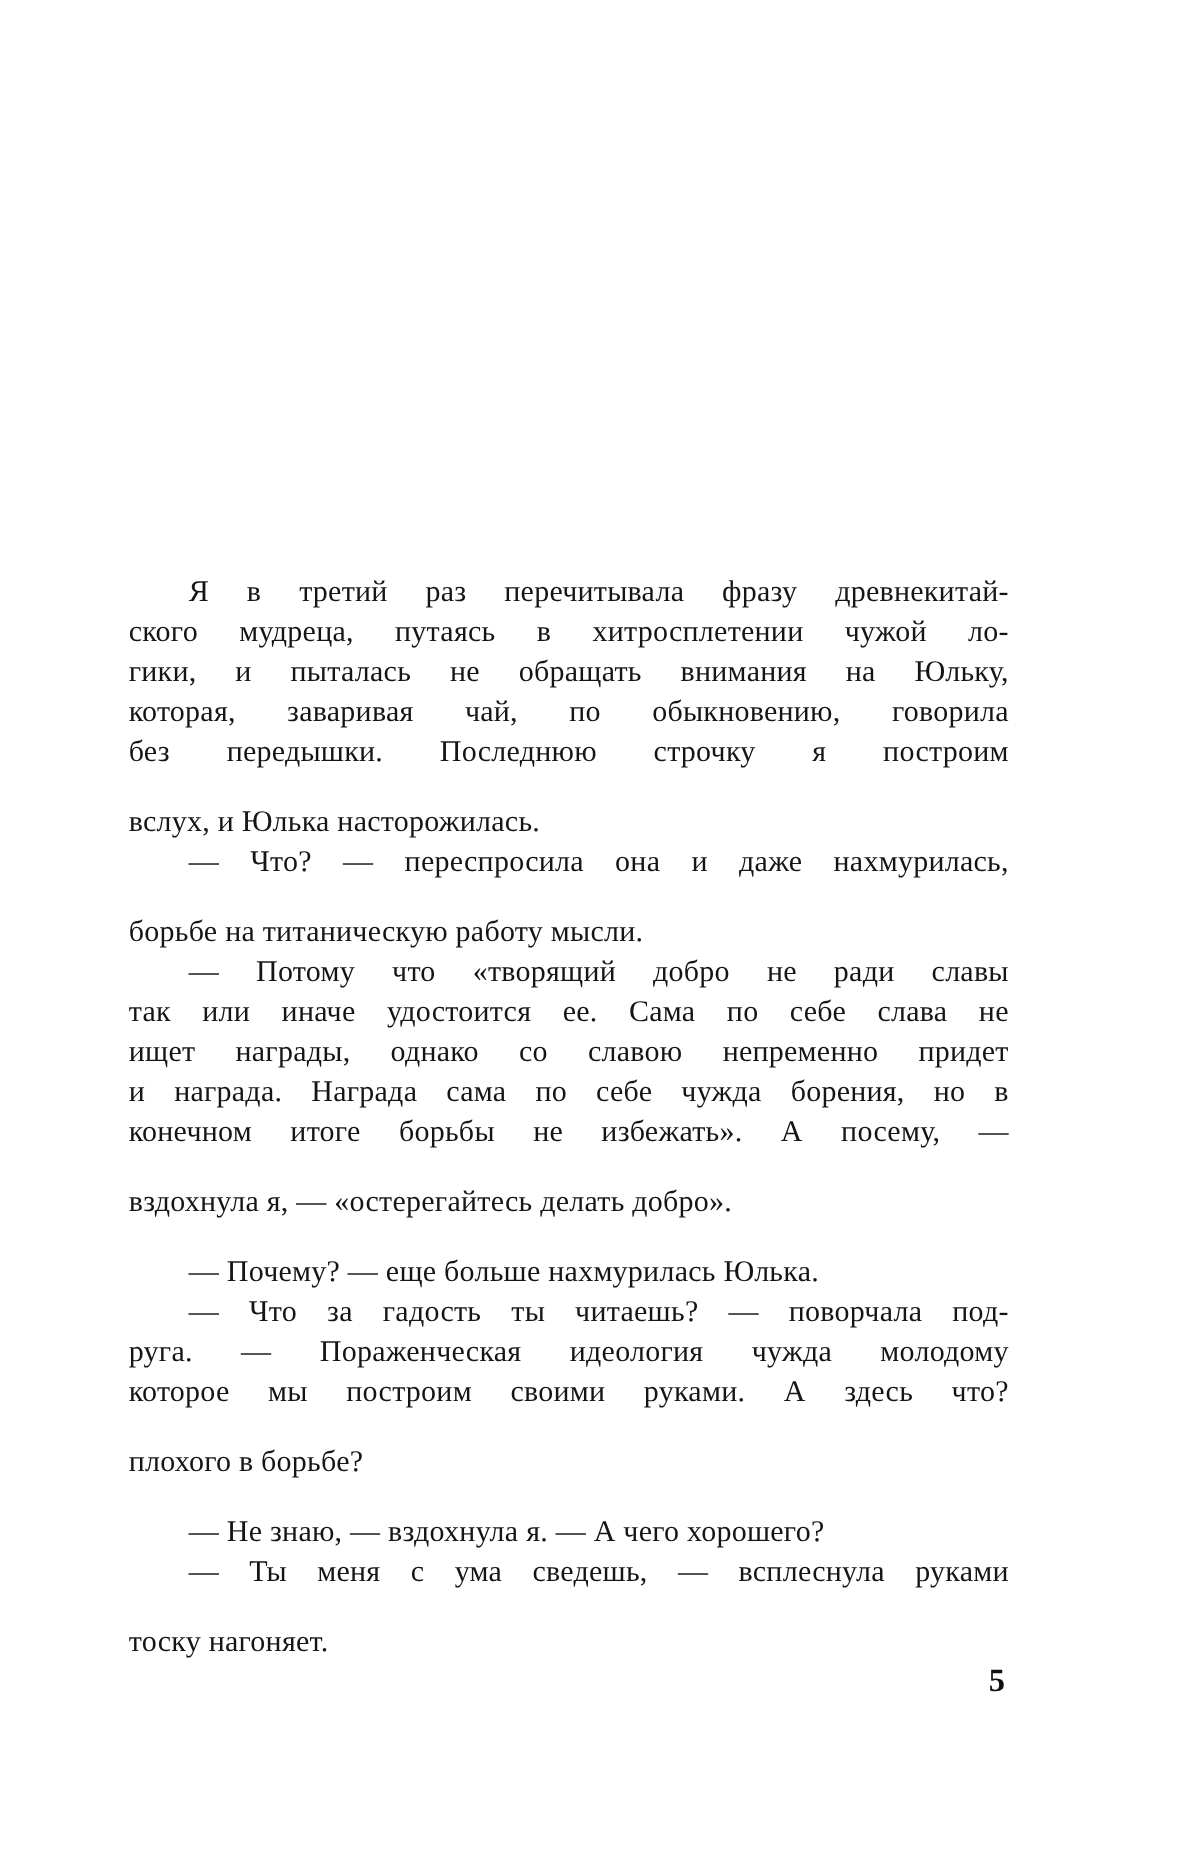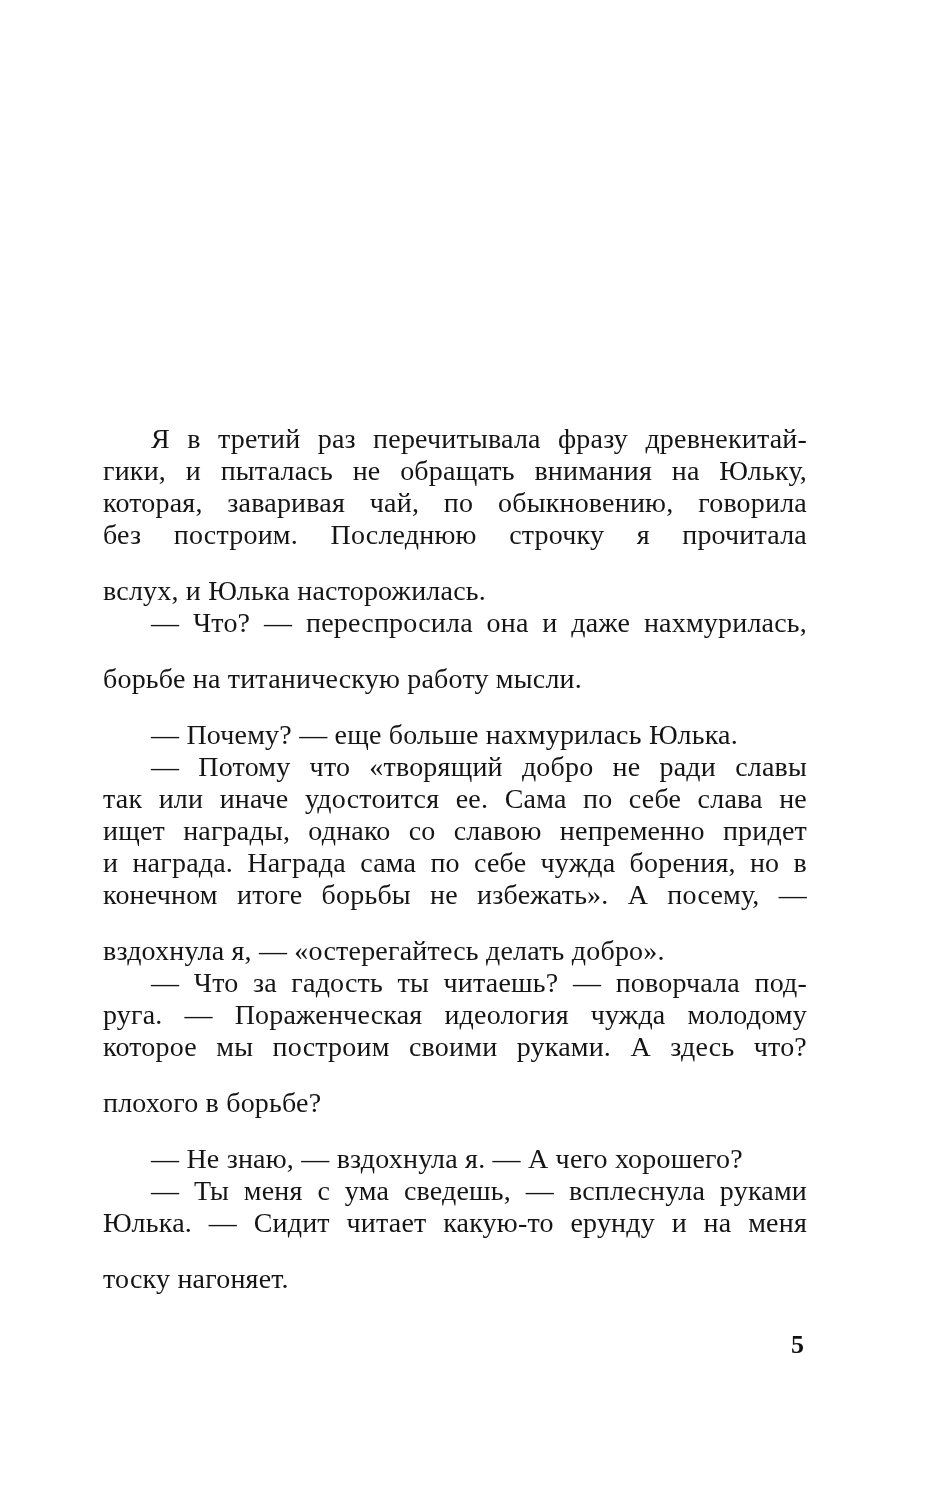--- a/index.html
+++ b/index.html
@@ -12,23 +12,23 @@
     width: 952px;
     height: 1488px;
     background: #ffffff;
     overflow: hidden;
     font-family: "Liberation Serif", "DejaVu Serif", serif;
     color: #151515;
   }
   .text-block {
     position: absolute;
     left: 103px;
-    top: 423px;
+    top: 458px;
     width: 704px;
-    font-size: 28px;
+    font-size: 24px;
     line-height: 32px;
     letter-spacing: 0.2px;
     font-family: Liberation Serif, serif;
   }
   .paragraph {
     margin: 0;
     padding: 0;
   }
   .line {
     text-align: justify;
@@ -50,49 +50,49 @@
     color: #111111;
   }
 </style>
 </head>
 <body>
 
 <div class="page">
   <div class="text-block" id="text-block">
       <div class="paragraph">
         <div class="line first">Я в третий раз перечитывала фразу древнекитай-</div>
+        <div class="line">ского мудреца, путаясь в хитросплетении чужой ло-</div>
         <div class="line">гики, и пыталась не обращать внимания на Юльку,</div>
         <div class="line">которая, заваривая чай, по обыкновению, говорила</div>
-        <div class="line">без построим. Последнюю строчку я прочитала</div>
+        <div class="line">без передышки. Последнюю строчку я построим</div>
         <div class="line last">вслух, и Юлька насторожилась.</div>
       </div>
       <div class="paragraph">
         <div class="line first">— Что? — переспросила она и даже нахмурилась,</div>
         <div class="line last">борьбе на титаническую работу мысли.</div>
-      </div>
-      <div class="paragraph">
-        <div class="line first last">— Почему? — еще больше нахмурилась Юлька.</div>
       </div>
       <div class="paragraph">
         <div class="line first">— Потому что «творящий добро не ради славы</div>
         <div class="line">так или иначе удостоится ее. Сама по себе слава не</div>
         <div class="line">ищет награды, однако со славою непременно придет</div>
         <div class="line">и награда. Награда сама по себе чужда борения, но в</div>
         <div class="line">конечном итоге борьбы не избежать». А посему, —</div>
         <div class="line last">вздохнула я, — «остерегайтесь делать добро».</div>
+      </div>
+      <div class="paragraph">
+        <div class="line first last">— Почему? — еще больше нахмурилась Юлька.</div>
       </div>
       <div class="paragraph">
         <div class="line first">— Что за гадость ты читаешь? — поворчала под-</div>
         <div class="line">руга. — Пораженческая идеология чужда молодому</div>
         <div class="line">которое мы построим своими руками. А здесь что?</div>
         <div class="line last">плохого в борьбе?</div>
       </div>
       <div class="paragraph">
         <div class="line first last">— Не знаю, — вздохнула я. — А чего хорошего?</div>
       </div>
       <div class="paragraph">
         <div class="line first">— Ты меня с ума сведешь, — всплеснула руками</div>
-        <div class="line">Юлька. — Сидит читает какую-то ерунду и на меня</div>
         <div class="line last">тоску нагоняет.</div>
       </div>
     </div>
   <div class="page-number">5</div>
 </div>
 
 </body></html>

